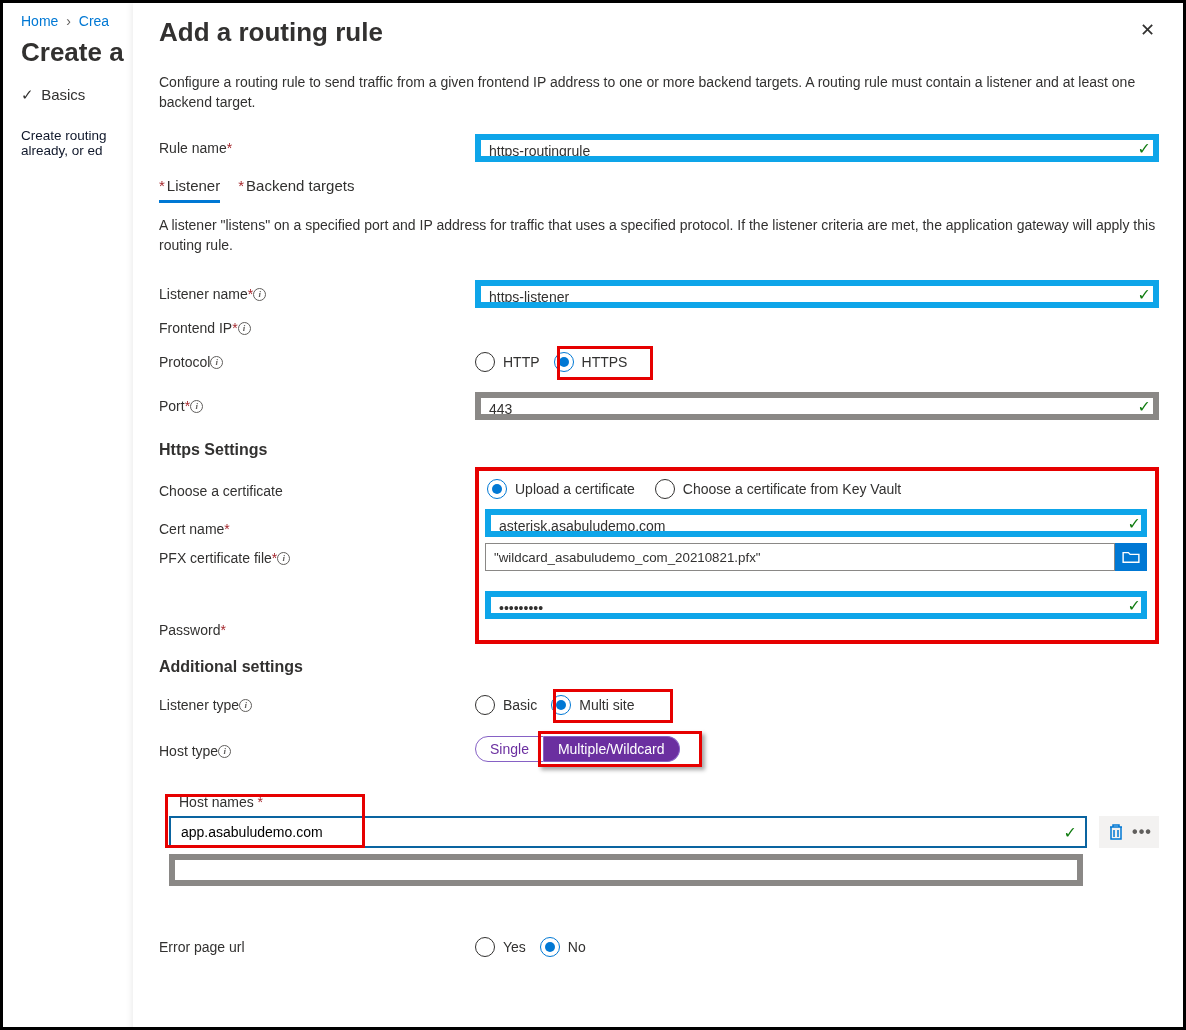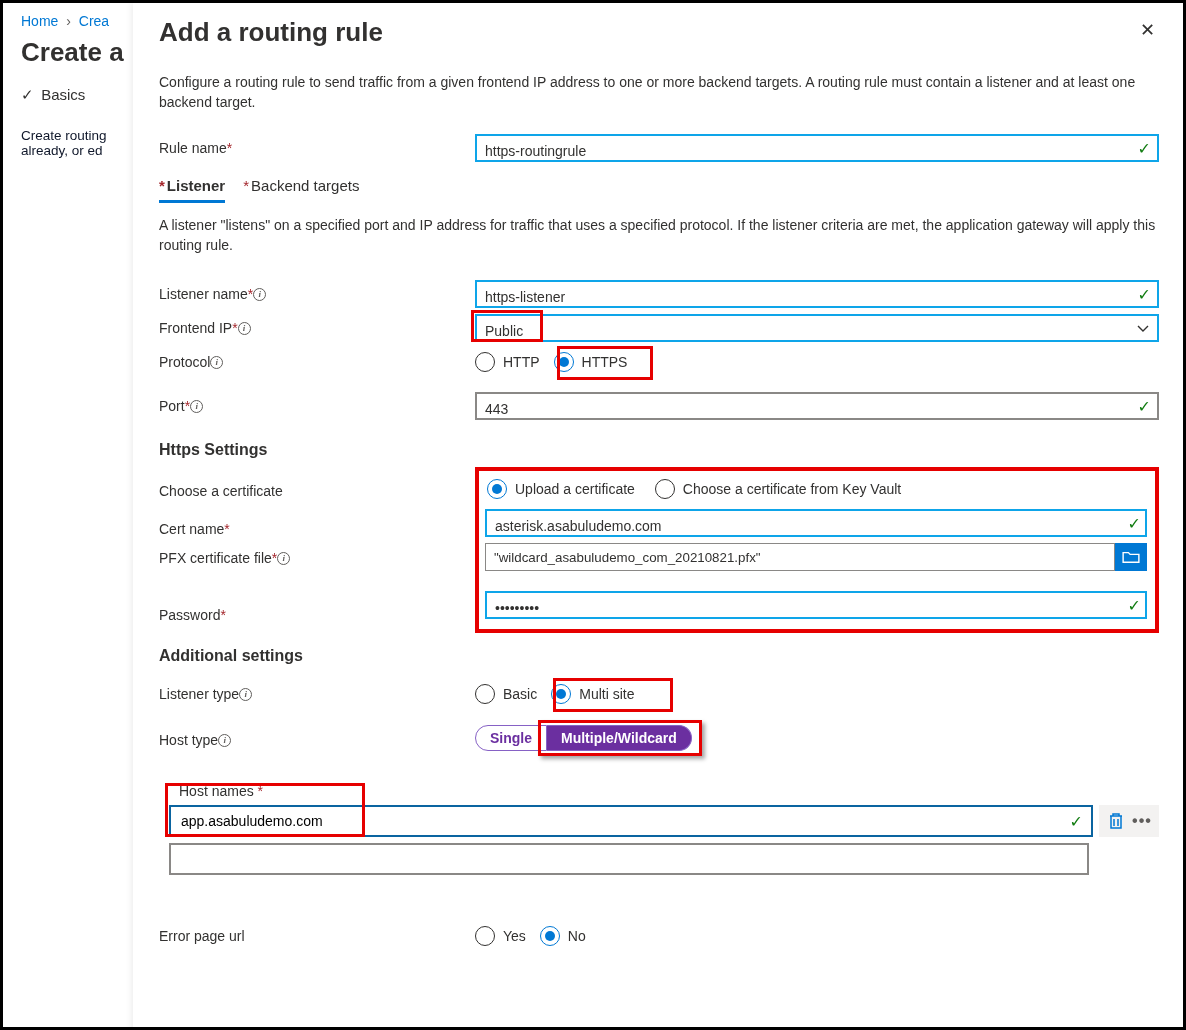--- a/index.html
+++ b/index.html
@@ -64,21 +64,21 @@
     display:inline-flex; width:13px; height:13px; border:1px solid #605e5c;
     border-radius:50%; align-items:center; justify-content:center;
     font-size:9px; color:#605e5c; font-style: italic; font-family: Georgia, serif;
     font-weight: bold;
   }
   .form-control { flex: 1 1 auto; display:flex; align-items:center; gap:14px; position:relative; }
 
   input.text, .select {
     width: 100%;
     height: 28px;
-    border: 2px solid #0ea5e9;
+    border: 6px solid #0ea5e9;
     padding: 9px 30px 3px 8px;
     font-size: 14px;
     color:#323130;
     background:#fff;
     outline:none;
   }
   .select { position:relative; display:flex; align-items:center; cursor:pointer; }
   .select .chev {
     position:absolute; right:8px; top:6px;
     width:12px; height:12px;
@@ -90,21 +90,21 @@
   }
   input.gray { border-color:#8a8886; }
   input.file-readonly {
     border: 1px solid #8a8886; background:#fff; color:#323130;
     height:28px; padding:3px 8px; flex:1;
   }
 
   .tabs { display:flex; gap:18px; margin: 10px 0 6px 0; }
   .tab { font-size:15px; padding: 2px 0 6px 0; cursor:pointer; color:#323130; }
   .tab .req-pre { color:#a4262c; margin-right:2px; }
-  .tab.active { font-weight:700; border-bottom: 3px solid #0078d4; }
+  .tab.active { font-weight:400; border-bottom: 3px solid #0078d4; }
 
   .section-desc { font-size:14px; color:#323130; line-height:1.45; margin: 12px 0 22px 0; }
 
   .section-title { font-weight:600; font-size:16px; margin: 18px 0 8px 0; }
 
   
   .radio {
     display:inline-flex; align-items:center; gap:8px; cursor:pointer;
     font-size:14px;
   }
@@ -114,38 +114,38 @@
   }
   .radio.selected .dot { border-color:#0078d4; }
   .radio.selected .dot::after {
     content:""; width:10px; height:10px; background:#0078d4; border-radius:50%;
   }
 
   
   .hl { border: 3px solid #e60000; display:inline-block; position:absolute; pointer-events:none; }
 
   
-  .pills { display:flex;font-weight:bold; }
+  .pills { display:flex; }
   .pill {
     border:1px solid #8661c5; padding:4px 14px; font-size:14px; cursor:pointer;
     background:#fff; color:#6b2fa0;
   }
   .pill:first-child { border-radius: 14px 0 0 14px; }
   .pill:last-child { border-radius: 0 14px 14px 0; border-left:none; }
   .pill.active { background:#6b2fa0; color:#fff; }
 
   
   .file-btn {
     width:32px; height:28px; background:#0078d4; display:inline-flex;
     align-items:center; justify-content:center; cursor:pointer; flex:0 0 32px;
   }
   .file-btn svg { width:18px; height:14px; fill:none; stroke:#fff; stroke-width:1.6; }
 
   
-  .host-row { display:flex; align-items:flex-start; gap:6px; margin:6px 0; }
+  .host-row { display:flex; align-items:flex-start; gap:12px; margin:6px 0; }
   .host-input-wrap { flex:1; position:relative; }
   input.host { width:100%; height:32px; border:2px solid #0a64a0; padding:4px 30px 4px 10px; font-size:14px; }
   .icon-btn { width:26px; height:26px; display:inline-flex; align-items:center; justify-content:center; cursor:pointer; color:#0078d4; }
   .icon-btn.trash svg { width:16px; height:18px; stroke:#0078d4; fill:none; stroke-width:1.5;}
   .icon-btn.more { color:#605e5c; font-weight:bold; letter-spacing:1px; font-size:16px;}
   .host-actions { background:#f3f2f1; display:flex; align-items:center; padding:0 4px; height:32px; }
 
   .cert-block {
     border: 4px solid #e60000;
     padding: 6px 6px 10px 6px;
@@ -223,31 +223,20 @@
       <span class="valid-check checkmark">✓</span>
     </div>
   </div>
 
   <div class="form-row" style="position:relative;">
     <div class="form-label">
       <span>Frontend IP</span>
         <span class="req">*</span>
       <span class="info-ic">i</span>
     </div>
-    <div class="form-control">
-      <div class="select">
-        <span>Public</span>
-        <span class="chev">
-          <svg viewBox="0 0 12 12">
-              <path d="M1 3 L6 8 L11 3" fill="none" stroke="#323130" stroke-width="1.4"></path>
-            </svg>
-        </span>
-      </div>
-      <span class="hl" style="left:-4px; top:-4px; width:72px; height:32px;"></span>
-    </div>
   </div>
 
   <div class="form-row" style="position:relative;">
     <div class="form-label">
       <span>Protocol</span>
       <span class="info-ic">i</span>
     </div>
     <div class="form-control">
       <label class="radio">
         <span class="dot"></span>
@@ -288,21 +277,21 @@
         <span>Cert name</span>
           <span class="req">*</span>
       </div>
       <div class="form-label" style="height:30px;">
         <span>PFX certificate file</span>
           <span class="req">*</span>
         <span class="info-ic">i</span>
       </div>
       <div class="gap-14"></div>
       <div class="gap-14"></div>
-      <div class="form-label" style="height:28px;">
+      <div class="form-label" style="height:28px;margin-top:15px;">
         <span>Password</span>
           <span class="req">*</span>
       </div>
     </div>
     <div class="cert-block" style="flex:1;">
 
       <div class="form-control" style="gap:20px; padding:2px 0 10px 2px;">
         <label class="radio selected">
           <span class="dot"></span>
             <span>Upload a certificate</span>

